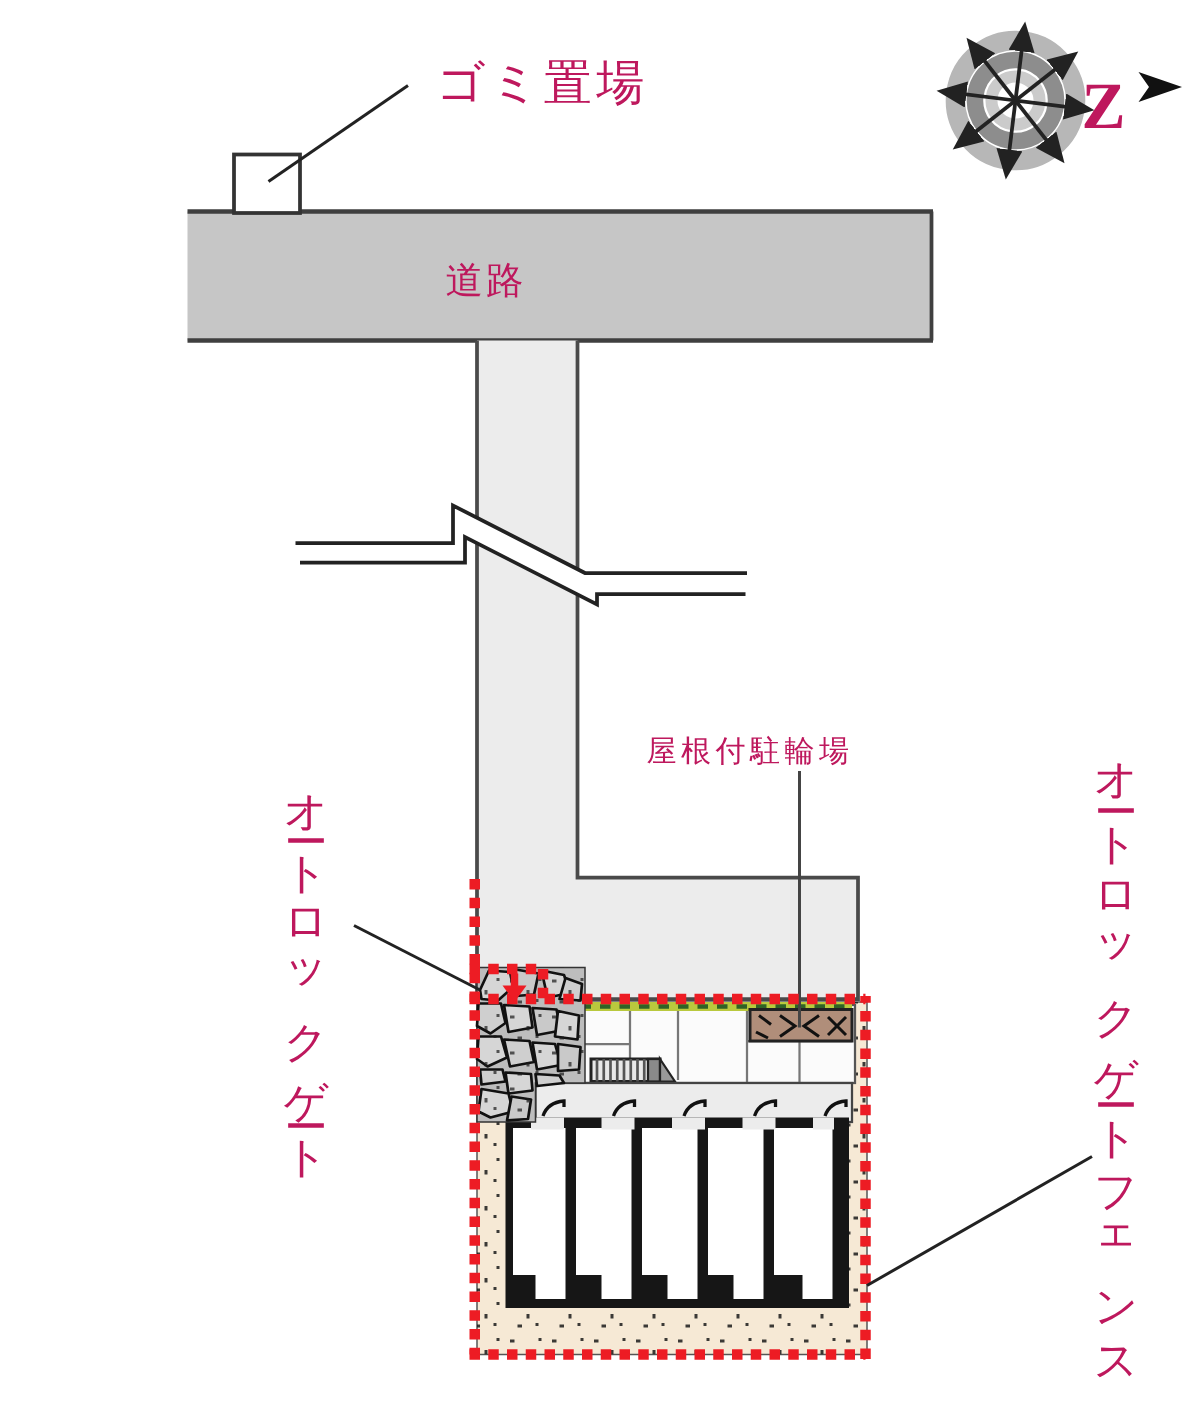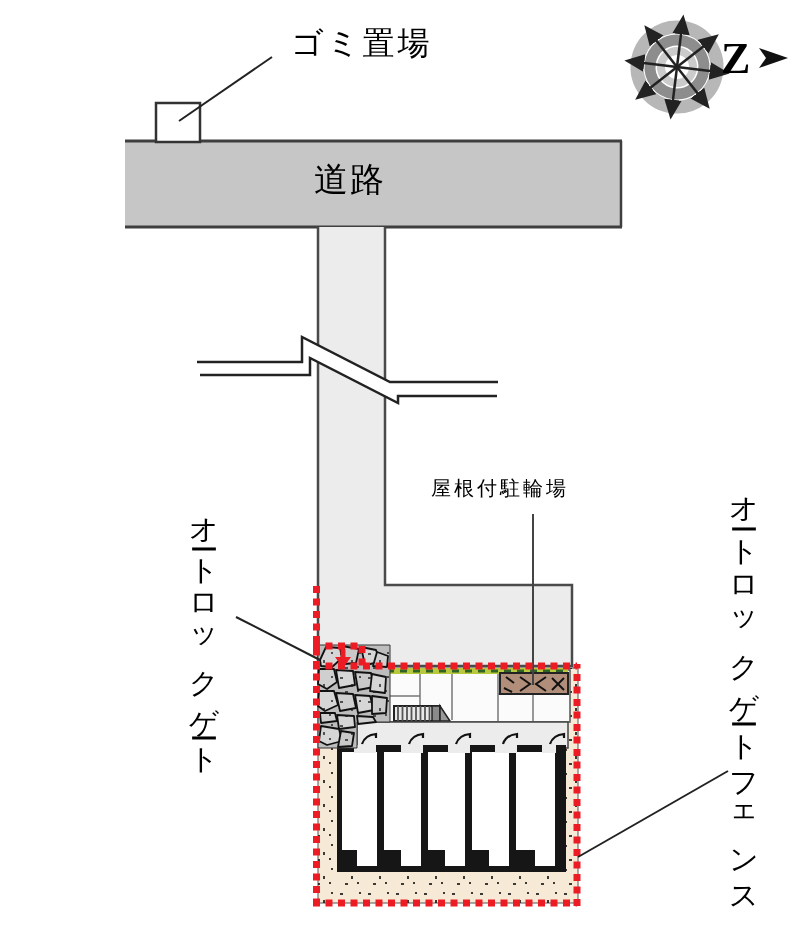--- a/index.html
+++ b/index.html
@@ -1,23 +1,23 @@
 <!DOCTYPE html>
 <html style="--fence-red: #ed1c24; --road-gray: #c6c6c6; --path-gray: #ececec; --ground-beige: #f6e9d5; --bike-brown: #b08e7a; --hedge-green: #b9c93d; --stone-gray: #d6d6d6; --line-dark: #1a1a1a;"><head>
 <meta charset="utf-8">
 <style>
   html,body{margin:0;padding:0;background:#fff;}
   .stage{
     position:relative;width:800px;height:938px;background:#ffffff;overflow:hidden;
     font-family:"DejaVu Sans","Liberation Sans",sans-serif;color:#1a1a1a;
   }
   .plan-svg{position:absolute;left:0;top:0;}
-  .lbl{position:absolute;white-space:nowrap;line-height:1.05;color:#000000;}
+  .lbl{position:absolute;white-space:nowrap;line-height:1.05;color:#be185d;margin-top:12px;}
   .lbl-garbage{left:291px;top:27px;font-size:32px;letter-spacing:3px;}
-  .lbl-road{left:314px;top:162px;font-size:34px;letter-spacing:2px;}
+  .lbl-road{left:297px;top:162px;font-size:25px;letter-spacing:2px;}
   .lbl-bike{left:431px;top:478px;font-size:20px;letter-spacing:3px;}
   .lbl-vertical{
     writing-mode:vertical-rl;text-orientation:mixed;
   }
   .lbl-gate{left:189px;top:497px;font-size:29px;letter-spacing:4px;height:310px;}
   .lbl-fence{left:729px;top:476px;font-size:29px;letter-spacing:5px;height:450px;}
   .lbl-compass-letter{
     left:721px;top:36px;font-size:44px;font-weight:bold;
     font-family:"Liberation Serif","DejaVu Serif",serif;
   }

